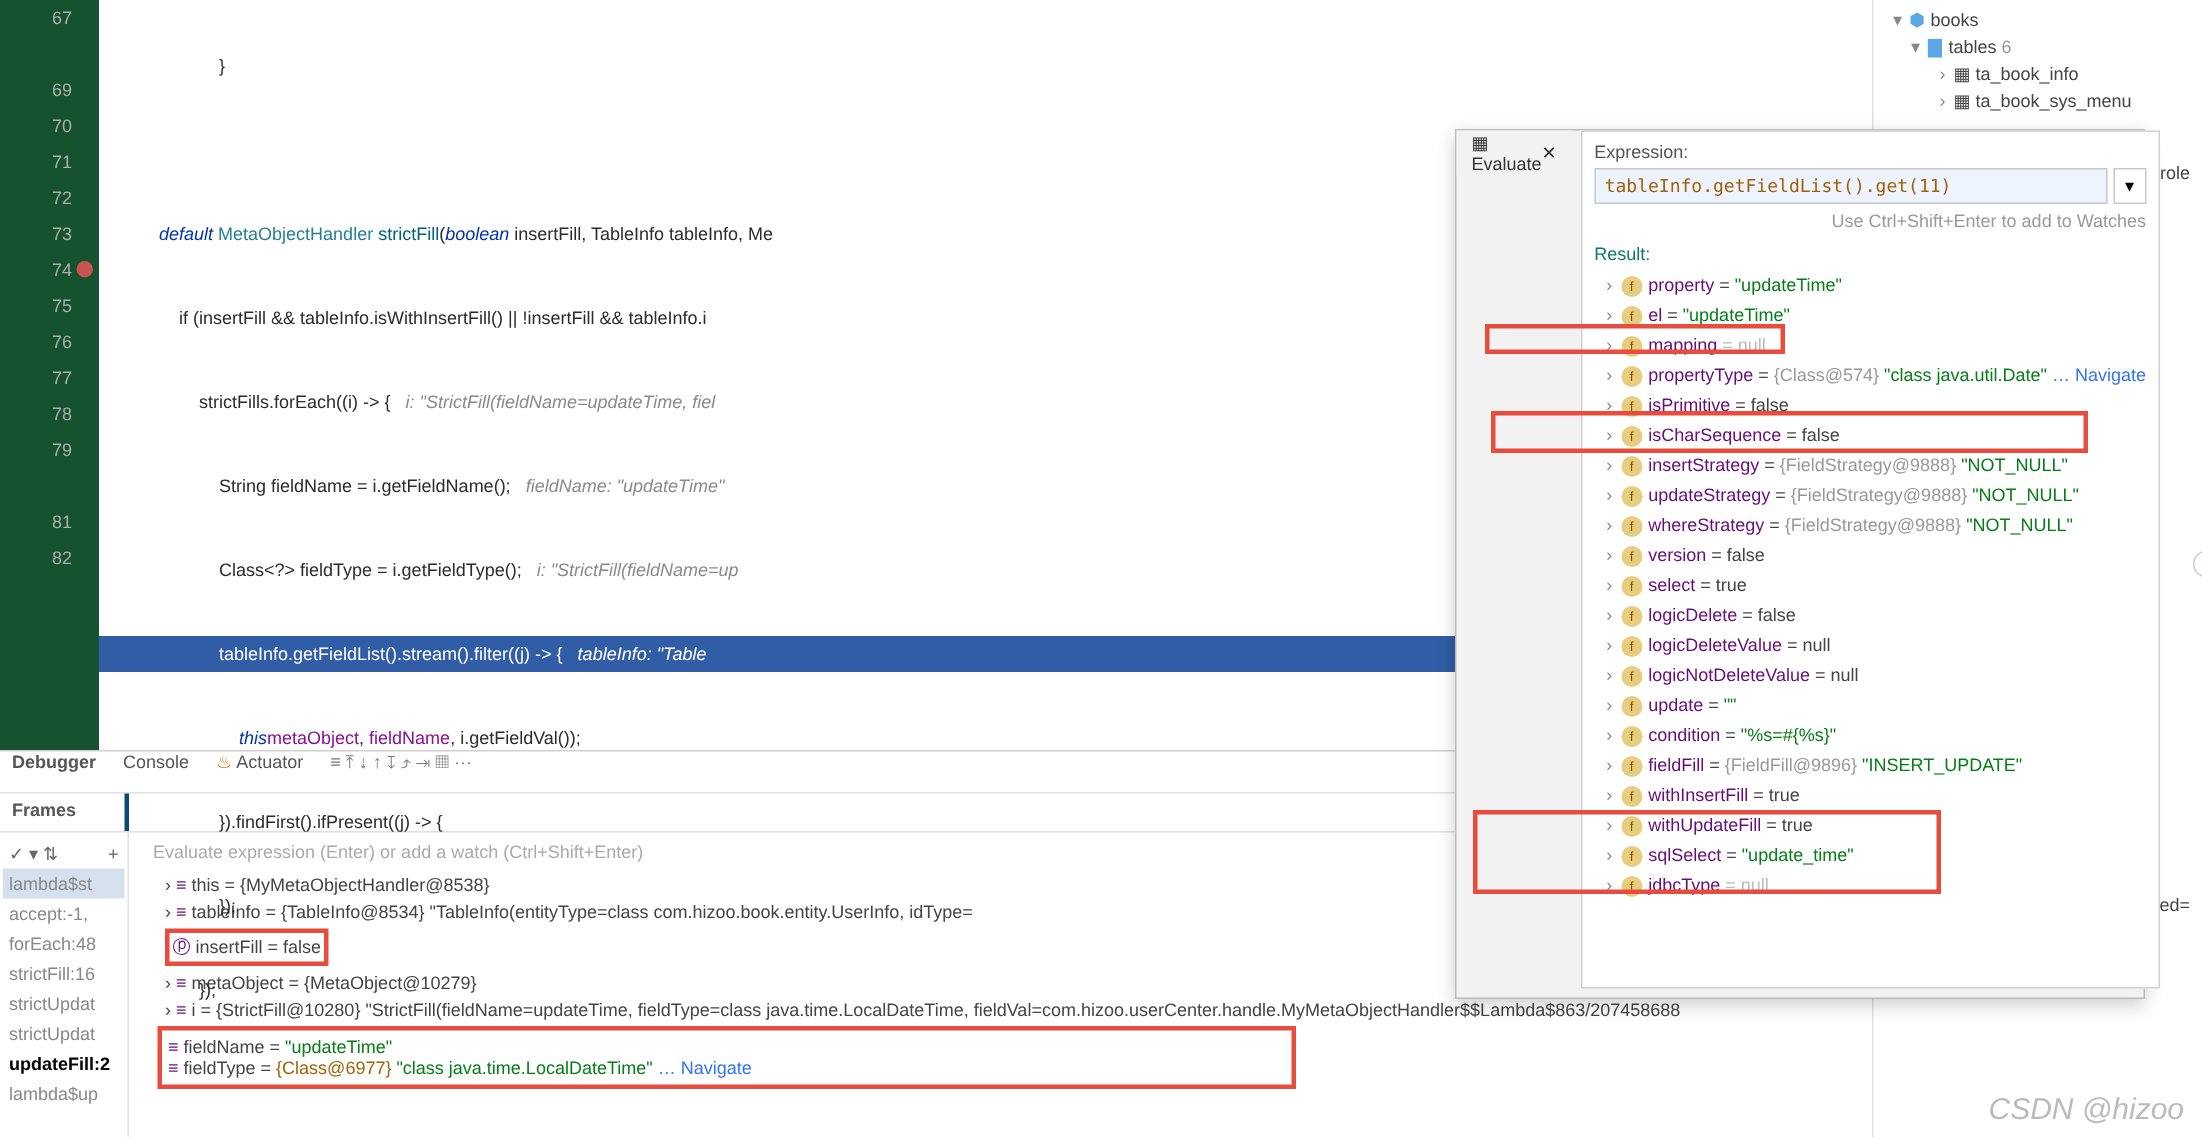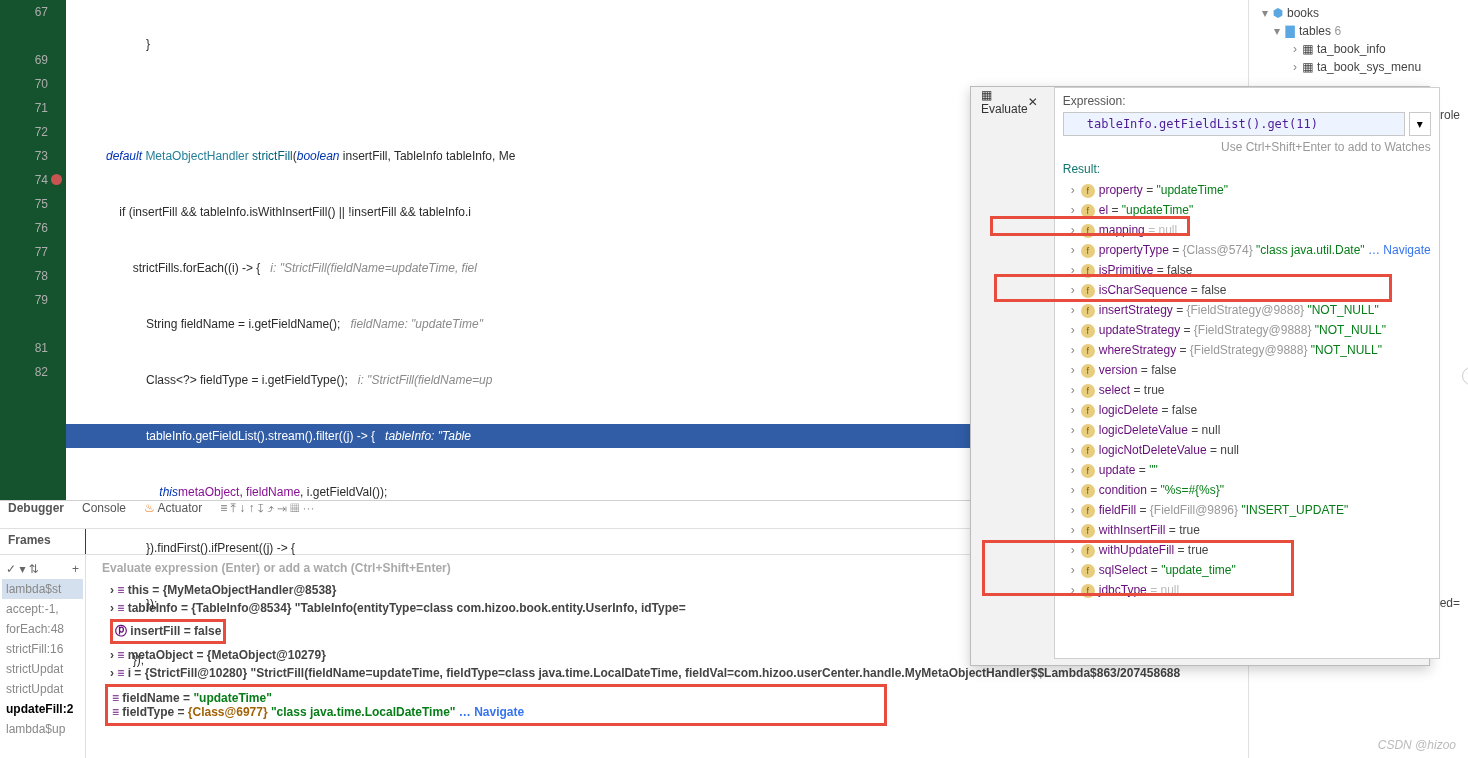--- a/index.html
+++ b/index.html
@@ -18,69 +18,69 @@
 .cls{ color:#267f99;}
 .this{ color:#871094;}
 .comment{ color:#8a8a8a; font-style:italic;}
 .code .hl { background:#305da6; color:#fff; }
 .code .hl .comment, .code .hl .kw, .code .hl .fn, .code .hl .cls{ color:#fff;}
 .bottom-panel { flex:1; display:flex; flex-direction:column; border-top:1px solid #d0d0d0; background:#fff; min-height:0;}
 .bp-tabs { height:28px; border-bottom:1px solid #e0e0e0; display:flex; align-items:flex-start; gap:18px; padding-left:8px; font-size:12px;}
 .bp-tabs span{ color:#555;}
 .bp-tabs .tool{ color:#777;}
 .bp-mid { height:26px; border-bottom:1px solid #e0e0e0; display:flex;}
-.bp-mid .lbl{ width:86px; font-weight:bold; color:#555; border-right:1px solid #0c4a6e; padding:4px 8px;}
+.bp-mid .lbl{ width:86px; font-weight:bold; color:#555; border-right:3px solid #0c4a6e; padding:4px 8px;}
 .bp-body{ flex:1; display:flex; min-height:0;}
 .frames{ width:86px; border-right:1px solid #e0e0e0; color:#888; overflow:hidden; padding:4px 2px;}
 .frames .toolbar{ padding:3px 4px; color:#666; display:flex; justify-content:space-between;}
 .frames .item{ padding:3px 4px; white-space:nowrap; overflow:hidden;}
 .frames .item.sel{ background:#d5e0ee;}
 .frames .item.cur{ color:#000; font-weight:bold;}
-.vars{ flex:1; overflow:hidden; padding:4px 6px; color:#444;font-weight:bold;}
+.vars{ flex:1; overflow:hidden; padding:4px 6px; color:#444;}
 .vars .hint{ color:#aaa; padding:2px 0 6px 10px;}
 .vars .row{ padding:2px 0 2px 18px; white-space:nowrap;}
 .vars .row .k{ color:#660e7a; }
 .vars .row .g{ color:#a16207;}
 .vars .row .s{ color:#067d17;}
 .vars .row a{ color:#3574f0;}
 .box-red{ border:3px solid #e74c3c; padding:1px 2px; display:inline-block;}
 .right-panel{ width:220px; border-left:1px solid #e0e0e0; padding:4px; color:#444;}
 .tree .row{ padding:2px 0 2px 6px; white-space:nowrap;}
 .tree .chv{ color:#888; display:inline-block; width:12px; text-align:center;}
 .tree .ic{ display:inline-block; width:14px; text-align:center; margin-right:2px;}
 .tree .grey{ color:#999;}
 .tree .sub{ padding-left:18px;}
 
 
 .popup{ position:absolute; left:970px; top:86px; width:460px; height:580px; background:#f2f2f2; border:1px solid #bbb; box-shadow:0 4px 12px rgba(0,0,0,0.2); display:flex; flex-direction:row;}
 .popup-hdr{ height:30px; display:flex; align-items:center; justify-content:space-between; padding:0 10px; background:#f2f2f2;}
 .popup-body{ flex:1; background:#fff; margin:0 6px 6px 6px; border:1px solid #d0d0d0; padding:6px 8px; display:flex; flex-direction:column; min-height:0;}
 .expr-label{ color:#555; margin-bottom:4px;}
 .expr-row{ display:flex; gap:4px;}
-.expr-row input{ flex:1; border:1px solid #c8c8c8; background:#edf3ff; font-family:Consolas,monospace; padding:4px 23px; color:#4c1d95;}
+.expr-row input{ flex:1; border:1px solid #c8c8c8; background:#edf3ff; font-family:Consolas,monospace; padding:4px 6px; color:#a16207;}
 .hint2{ text-align:right; color:#999; margin:4px 0 8px 0;}
 .result-label{ color:#0f766e; margin-bottom:4px;}
 .result-tree{ flex:1; overflow:auto; line-height:20px; color:#444;}
 .result-tree .row{ padding:0 0 0 22px; white-space:nowrap;}
 .result-tree .chv{ color:#888; display:inline-block; width:10px; margin-left:-14px;}
 .result-tree .ic{ display:inline-block; width:14px; height:14px; border-radius:50%; background:#e8cd7f; color:#7a5b00; font-size:9px; text-align:center; line-height:14px; margin-right:4px;}
 .result-tree .k{ color:#660e7a;}
 .result-tree .g{ color:#999;}
 .result-tree .s{ color:#067d17;}
 .result-tree a{ color:#3574f0;}
 .btns{ display:flex; gap:8px; padding:6px 10px; justify-content:flex-end; align-items:center;}
 .btns button{ padding:4px 14px; border:1px solid #bbb; background:#0f766e; border-radius:3px; cursor:pointer;}
 .btns button.primary{ background:#3574f0; color:#fff; border-color:#3574f0;}
 .help{ width:18px; height:18px; border:1px solid #ccc; border-radius:50%; text-align:center; line-height:16px; color:#888; margin-right:auto; margin-left:6px;}
 
 .rb1{ border:3px solid #e74c3c; position:absolute;}
 #rb-prop{ left:990px; top:216px; width:200px; height:20px;}
 #rb-ptype{ left:994px; top:274px; width:398px; height:28px;}
 #rb-ff{ left:982px; top:540px; width:312px; height:56px;}
-.watermark{ position:absolute; right:12px; bottom:6px; color:#bbb; font-style:italic; font-size:12px;margin-top:10px;}
+.watermark{ position:absolute; right:12px; bottom:6px; color:#bbb; font-style:italic; font-size:20px;margin-top:10px;}
 </style>
 </head>
 <body>
 
 <div class="root">
   <div class="main">
     <div class="editor-area">
 
       <div class="gutter">
         <div>67</div>

